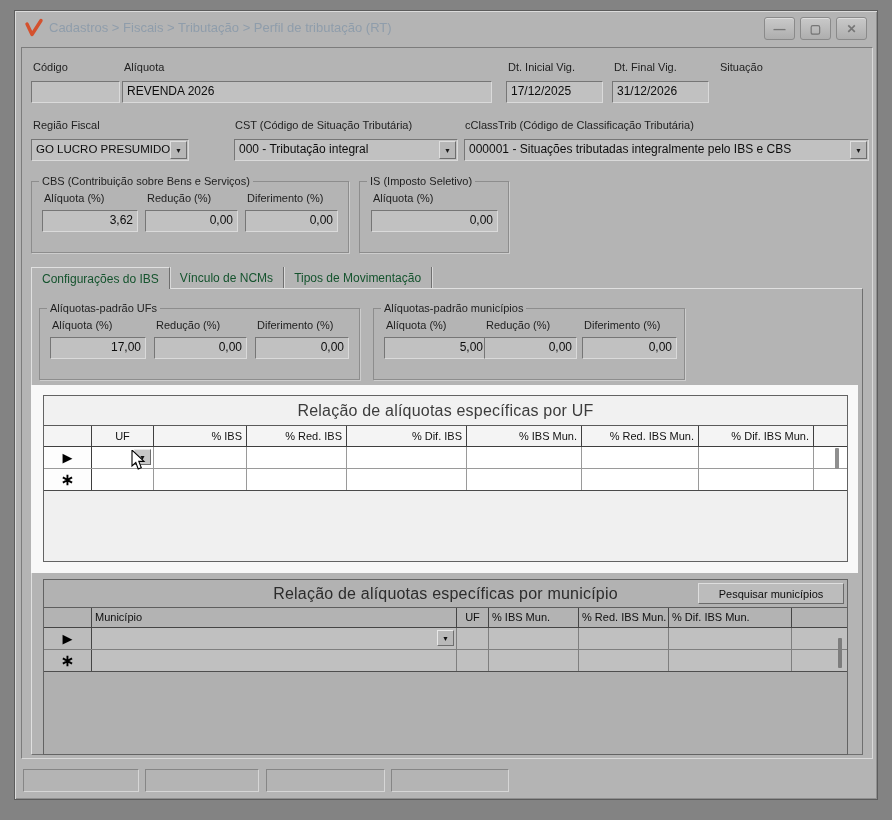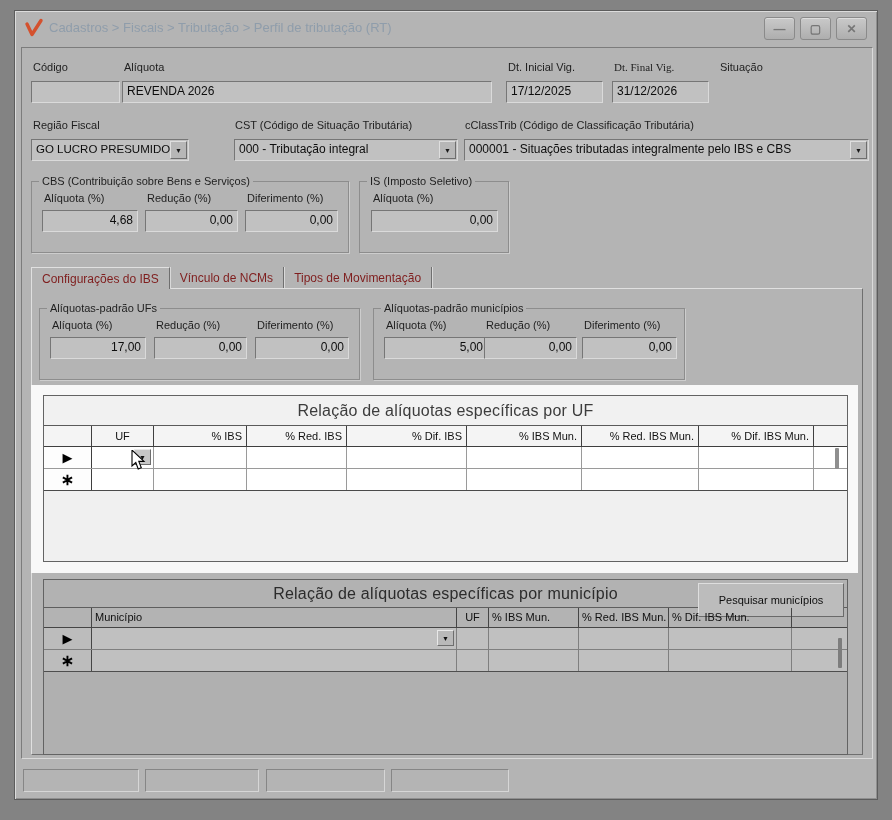--- a/index.html
+++ b/index.html
@@ -15,21 +15,21 @@
   .client{position:absolute;left:6px;top:36px;width:852px;height:712px;border:1px solid;border-color:#7c7c7c #dadada #dadada #7c7c7c;box-sizing:border-box;}
   .lbl{position:absolute;font-size:11px;color:#1e1e1e;white-space:nowrap;}
   .field{position:absolute;height:22px;background:#c1c1c1;border:1px solid;border-color:#767676 #dadada #dadada #767676;box-sizing:border-box;font-size:12px;color:#0d0d0d;line-height:19px;padding:0 4px;overflow:hidden;white-space:nowrap;}
   .field.num{text-align:right;}
   .combo{padding-right:20px;}
   .combo-btn{position:absolute;right:1px;top:1px;bottom:1px;width:17px;background:#b7b7b7;border:1px solid;border-color:#dedede #6e6e6e #6e6e6e #dedede;box-sizing:border-box;display:flex;align-items:center;justify-content:center;font-size:7px;color:#1a1a1a;}
   .groupbox{position:absolute;border:1px solid #8d8d8d;box-shadow:1px 1px 0 rgba(226,226,226,.55);box-sizing:border-box;padding-left:9px;}
   .groupbox .legend{position:absolute;top:-7px;left:7px;background:#b4b4b4;padding:0 3px;font-size:11px;color:#1e1e1e;white-space:nowrap;}
   
   .tabstrip{position:absolute;left:16px;top:254px;height:23px;display:flex;align-items:flex-end;}
-  .tab{font-size:12px;color:#7f1d1d;padding:4px 10px 3px 10px;border-right:1px solid #6f6f6f;box-shadow:1px 0 0 #d9d9d9;white-space:nowrap;}
+  .tab{font-size:12px;color:#14532d;padding:4px 10px 3px 10px;border-right:1px solid #6f6f6f;box-shadow:1px 0 0 #d9d9d9;white-space:nowrap;}
   .tab.active{background:#b4b4b4;border-top:1px solid #e0e0e0;border-left:1px solid #e0e0e0;border-right:1px solid #6f6f6f;height:22px;box-sizing:border-box;position:relative;z-index:2;margin-bottom:-1px;}
   .tabpage{position:absolute;left:16px;top:277px;width:832px;height:467px;border:1px solid;border-color:#e0e0e0 #6f6f6f #6f6f6f #e0e0e0;box-sizing:border-box;}
   
   .spotlight{position:absolute;left:16px;top:374px;width:827px;height:188px;background:#f8f8f8;z-index:5;}
   
   .gridpanel{position:absolute;border:1px solid #636363;box-sizing:border-box;}
   .grid-title{display:flex;align-items:center;justify-content:center;font-size:16px;letter-spacing:.2px;}
   .hdr-row,.data-row{display:flex;box-sizing:border-box;}
   .hcell,.dcell{box-sizing:border-box;overflow:hidden;white-space:nowrap;font-size:11px;position:relative;}
   .sel-ind{display:flex;align-items:center;justify-content:center;width:100%;height:100%;}
@@ -46,21 +46,21 @@
   .uf-panel .dcell.sel{border-right:1px solid #3f3f3f;background:#fdfdfd;}
   
   .mun-panel{left:28px;top:568px;width:805px;height:176px;background:#b0b0b0;}
   .mun-panel .grid-title{height:27px;background:#b2b2b2;border-bottom:1px solid #5e5e5e;color:#2c2c2c;}
   .mun-panel .hdr-row{height:20px;background:#b3b3b3;border-bottom:1px solid #454545;}
   .mun-panel .hcell{border-right:1px solid #454545;color:#0f0f0f;line-height:19px;padding:0 3px;}
   .mun-panel .data-row{height:22px;background:#c0c0c0;border-bottom:1px solid #7f7f7f;}
   .mun-panel .data-row.last{border-bottom:1px solid #4e4e4e;}
   .mun-panel .dcell{border-right:1px solid #7f7f7f;background:#c0c0c0;}
   .mun-panel .dcell.sel{border-right:1px solid #454545;background:#bcbcbc;}
-  .search-btn{position:absolute;right:3px;top:3px;width:146px;height:34px;background:#bcbcbc;border:1px solid;border-color:#dedede #6a6a6a #6a6a6a #dedede;box-sizing:border-box;font-size:11px;color:#0e0e0e;display:flex;align-items:center;justify-content:center;white-space:nowrap;}
+  .search-btn{position:absolute;right:3px;top:3px;width:146px;height:21px;background:#bcbcbc;border:1px solid;border-color:#dedede #6a6a6a #6a6a6a #dedede;box-sizing:border-box;font-size:11px;color:#0e0e0e;display:flex;align-items:center;justify-content:center;white-space:nowrap;}
   
   .statusbar{position:absolute;left:2px;top:754px;width:860px;height:32px;}
   .status-panel{position:absolute;top:4px;height:23px;background:#b4b4b4;border:1px solid;border-color:#868686 #d6d6d6 #d6d6d6 #868686;box-sizing:border-box;}
   .cursor{position:absolute;z-index:50;}
   .indicator{font-size:13px;color:#000;}
   .indicator.new{font-size:16px;font-weight:bold;line-height:10px;}
 </style>
 </head>
 <body>
 
@@ -89,21 +89,21 @@
 
     <div class="lbl" style="left:18px;top:50px;">Código</div>
     <div class="field" style="left:16px;top:70px;width:89px;"></div>
 
     <div class="lbl" style="left:109px;top:50px;">Alíquota</div>
     <div class="field" style="left:107px;top:70px;width:370px;">REVENDA 2026</div>
 
     <div class="lbl" style="left:493px;top:50px;">Dt. Inicial Vig.</div>
     <div class="field" style="left:491px;top:70px;width:97px;">17/12/2025</div>
 
-    <div class="lbl" style="left:599px;top:50px;font-family:Liberation Serif, serif;">Dt. Final Vig.</div>
+    <div class="lbl" style="left:599px;top:50px;">Dt. Final Vig.</div>
     <div class="field" style="left:597px;top:70px;width:97px;">31/12/2026</div>
 
     <div class="lbl" style="left:705px;top:50px;">Situação</div>
 
     <div class="lbl" style="left:18px;top:108px;">Região Fiscal</div>
     <div class="field combo" style="left:16px;top:128px;width:158px;font-size:11.5px;">
       <span>GO LUCRO PRESUMIDO</span>
       <span class="combo-btn">▼</span>
     </div>
 
@@ -115,21 +115,21 @@
 
     <div class="lbl" style="left:450px;top:108px;">cClassTrib (Código de Classificação Tributária)</div>
     <div class="field combo" style="left:449px;top:128px;width:405px;">
       <span>000001 - Situações tributadas integralmente pelo IBS e CBS</span>
       <span class="combo-btn">▼</span>
     </div>
 
     <div class="groupbox" style="left:16px;top:170px;width:318px;height:72px;">
       <div class="legend">CBS (Contribuição sobre Bens e Serviços)</div>
       <div class="lbl" style="left:12px;top:10px;">Alíquota (%)</div>
-      <div class="field num" style="left:10px;top:28px;width:96px;">4,68</div>
+      <div class="field num" style="left:10px;top:28px;width:96px;">3,62</div>
       <div class="lbl" style="left:115px;top:10px;">Redução (%)</div>
       <div class="field num" style="left:113px;top:28px;width:93px;">0,00</div>
       <div class="lbl" style="left:215px;top:10px;">Diferimento (%)</div>
       <div class="field num" style="left:213px;top:28px;width:93px;">0,00</div>
     </div>
 
     <div class="groupbox" style="left:344px;top:170px;width:150px;height:72px;">
       <div class="legend">IS (Imposto Seletivo)</div>
       <div class="lbl" style="left:13px;top:10px;">Alíquota (%)</div>
       <div class="field num" style="left:11px;top:28px;width:127px;">0,00</div>

